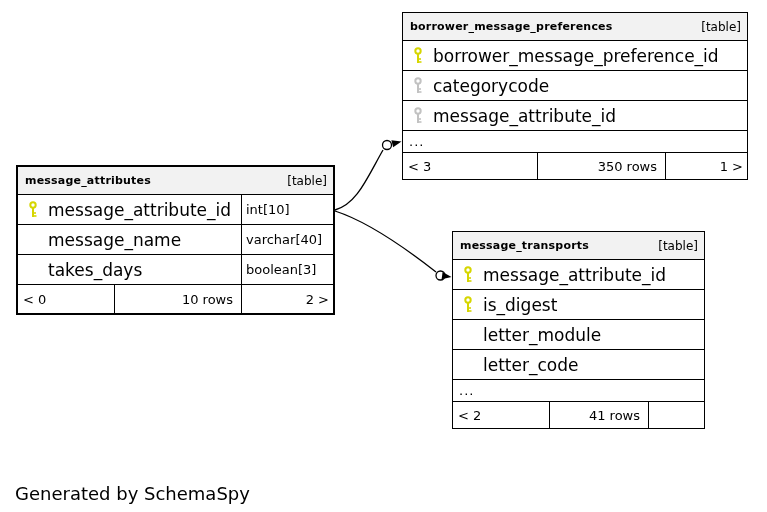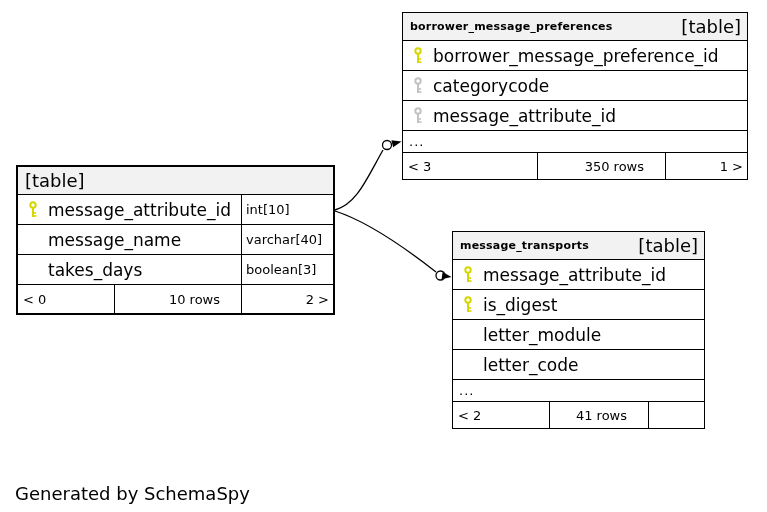--- a/index.html
+++ b/index.html
@@ -24,21 +24,21 @@
   .thead {
     height: 28px;
     background: #f2f2f2;
     border-bottom: 1.5px solid #000;
     display: flex;
     align-items: center;
     justify-content: space-between;
     padding: 0 6px 0 7px;
   }
   .tname { font-weight: bold; font-size: 11px; letter-spacing: .2px; }
-  .ttag  { font-size: 18px; }
+  .ttag  { font-size: 12px; }
 
   .row {
     height: 30px;
     border-bottom: 1px solid #000;
     display: flex;
     align-items: stretch;
   }
   .cell-name { display: flex; align-items: center; flex: 1; min-width: 0; }
   .cell-name.fixed { flex: 0 0 224px; border-right: 1px solid #000; }
   .cell-type { flex: 1; display: flex; align-items: center; padding-left: 4px; font-size: 13px; }
@@ -62,21 +62,21 @@
     align-items: flex-end;
     padding: 0 0 3px 6px;
     font-size: 13px;
     letter-spacing: 1px;
   }
 
   .tfoot { display: flex; align-items: stretch; height: 26px; font-size: 13px; }
   .tfoot.tall { height: 28px; }
   .f-cell { display: flex; align-items: center; }
   .f-left  { border-right: 1px solid #000; padding-left: 5px; }
-  .f-mid   { border-right: 1px solid #000; justify-content: flex-end; padding-right: 21px; }
+  .f-mid   { border-right: 1px solid #000; justify-content: flex-end; padding-right: 8px; }
   .f-right { flex: 1; justify-content: flex-end; padding-right: 4px; }
 
   
   #tbl-ma  .f-left { flex: 0 0 97px; }  #tbl-ma  .f-mid { flex: 0 0 127px; }
   #tbl-bmp .f-left { flex: 0 0 135px; } #tbl-bmp .f-mid { flex: 0 0 128px; }
   #tbl-mt  .f-left { flex: 0 0 97px; }  #tbl-mt  .f-mid { flex: 0 0 99px; }
 
   #tbl-ma  { left: 16px;  top: 165px; width: 319px; }
   #tbl-bmp { left: 402px; top: 12px;  width: 346px; }
   #tbl-mt  { left: 452px; top: 231px; width: 253px; }
@@ -102,20 +102,21 @@
 
     <g>
       <path d="M 335 211 C 363 220, 399 243, 436 272" fill="none" stroke="#000" stroke-width="1.3"></path>
       <circle cx="440.5" cy="275.5" r="4.5" fill="#fff" stroke="#000" stroke-width="1.3"></circle>
       <polygon points="451.5,277 441.6,279.3 442.6,272.1" fill="#000"></polygon>
     </g>
   </svg>
 
   <div class="db-table focus" id="tbl-ma">
     <div class="thead">
+      <span class="tname">message_attributes</span>
       <span class="ttag">[table]</span>
     </div>
     <div class="row">
       <div class="cell-name fixed">
         <span class="key key-pk">
           <svg viewBox="0 0 10 17">
               <circle cx="5" cy="4" r="2.7" fill="none" stroke="currentColor" stroke-width="2"></circle>
               <line x1="5" y1="7" x2="5" y2="16" stroke="currentColor" stroke-width="2"></line>
               <line x1="5" y1="12" x2="8" y2="12" stroke="currentColor" stroke-width="1.6"></line>
               <line x1="5" y1="15" x2="8.5" y2="15" stroke="currentColor" stroke-width="1.6"></line>

